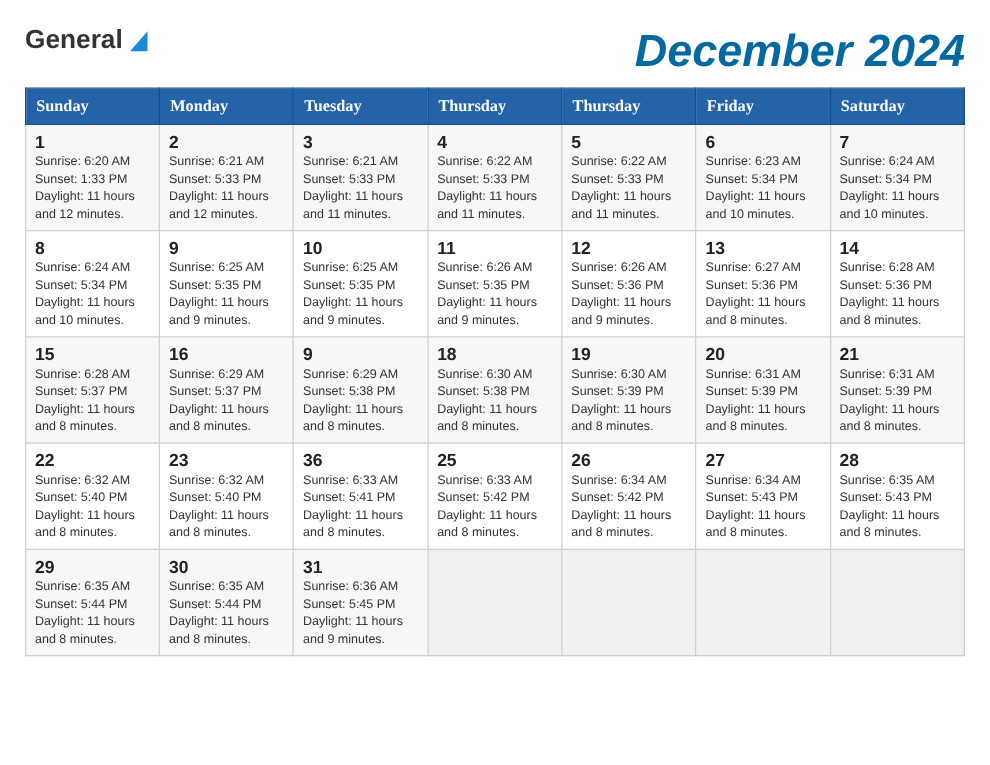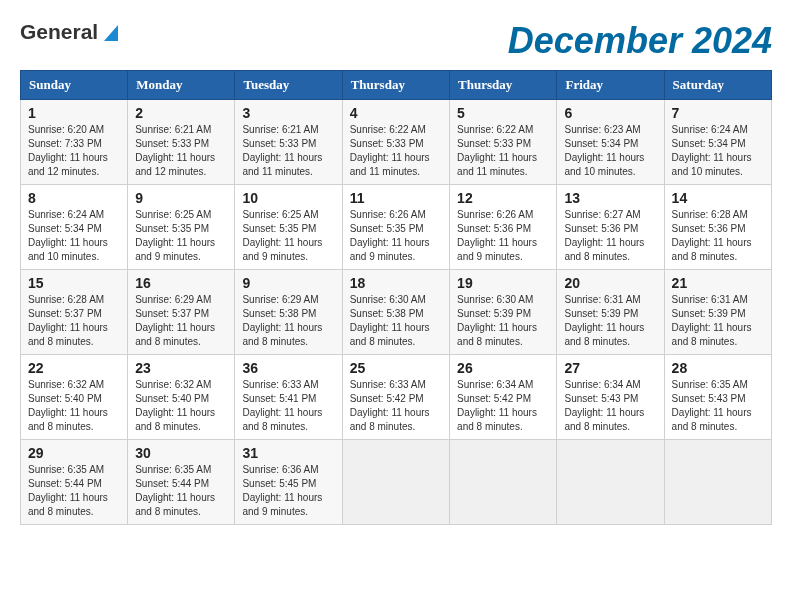--- a/index.html
+++ b/index.html
@@ -127,21 +127,21 @@
         <th>Tuesday</th>
         <th>Thursday</th>
         <th>Thursday</th>
         <th>Friday</th>
         <th>Saturday</th>
       </tr>
   </thead>
   <tbody id="calendar-body">
   <tr>
         <td><span class="day-number">1</span><span class="day-info" style="white-space: pre-line;">Sunrise: 6:20 AM
-Sunset: 7:33 PM
+Sunset: 1:33 PM
 Daylight: 11 hours
 and 12 minutes.</span></td>
         <td><span class="day-number">2</span><span class="day-info" style="white-space: pre-line;">Sunrise: 6:21 AM
 Sunset: 5:33 PM
 Daylight: 11 hours
 and 12 minutes.</span></td>
         <td><span class="day-number">3</span><span class="day-info" style="white-space: pre-line;">Sunrise: 6:21 AM
 Sunset: 5:33 PM
 Daylight: 11 hours
 and 11 minutes.</span></td>

